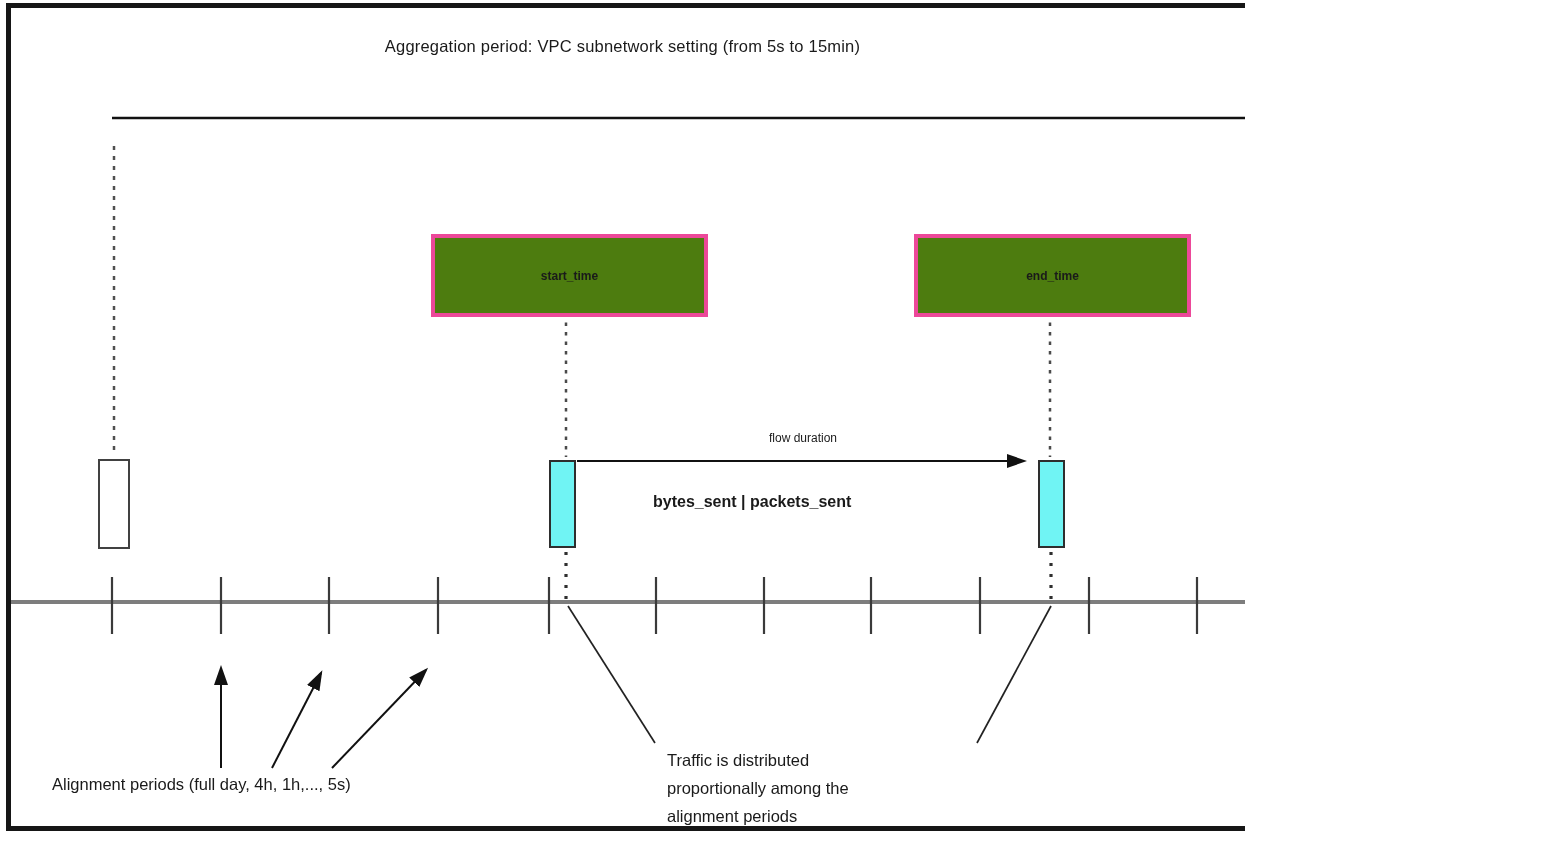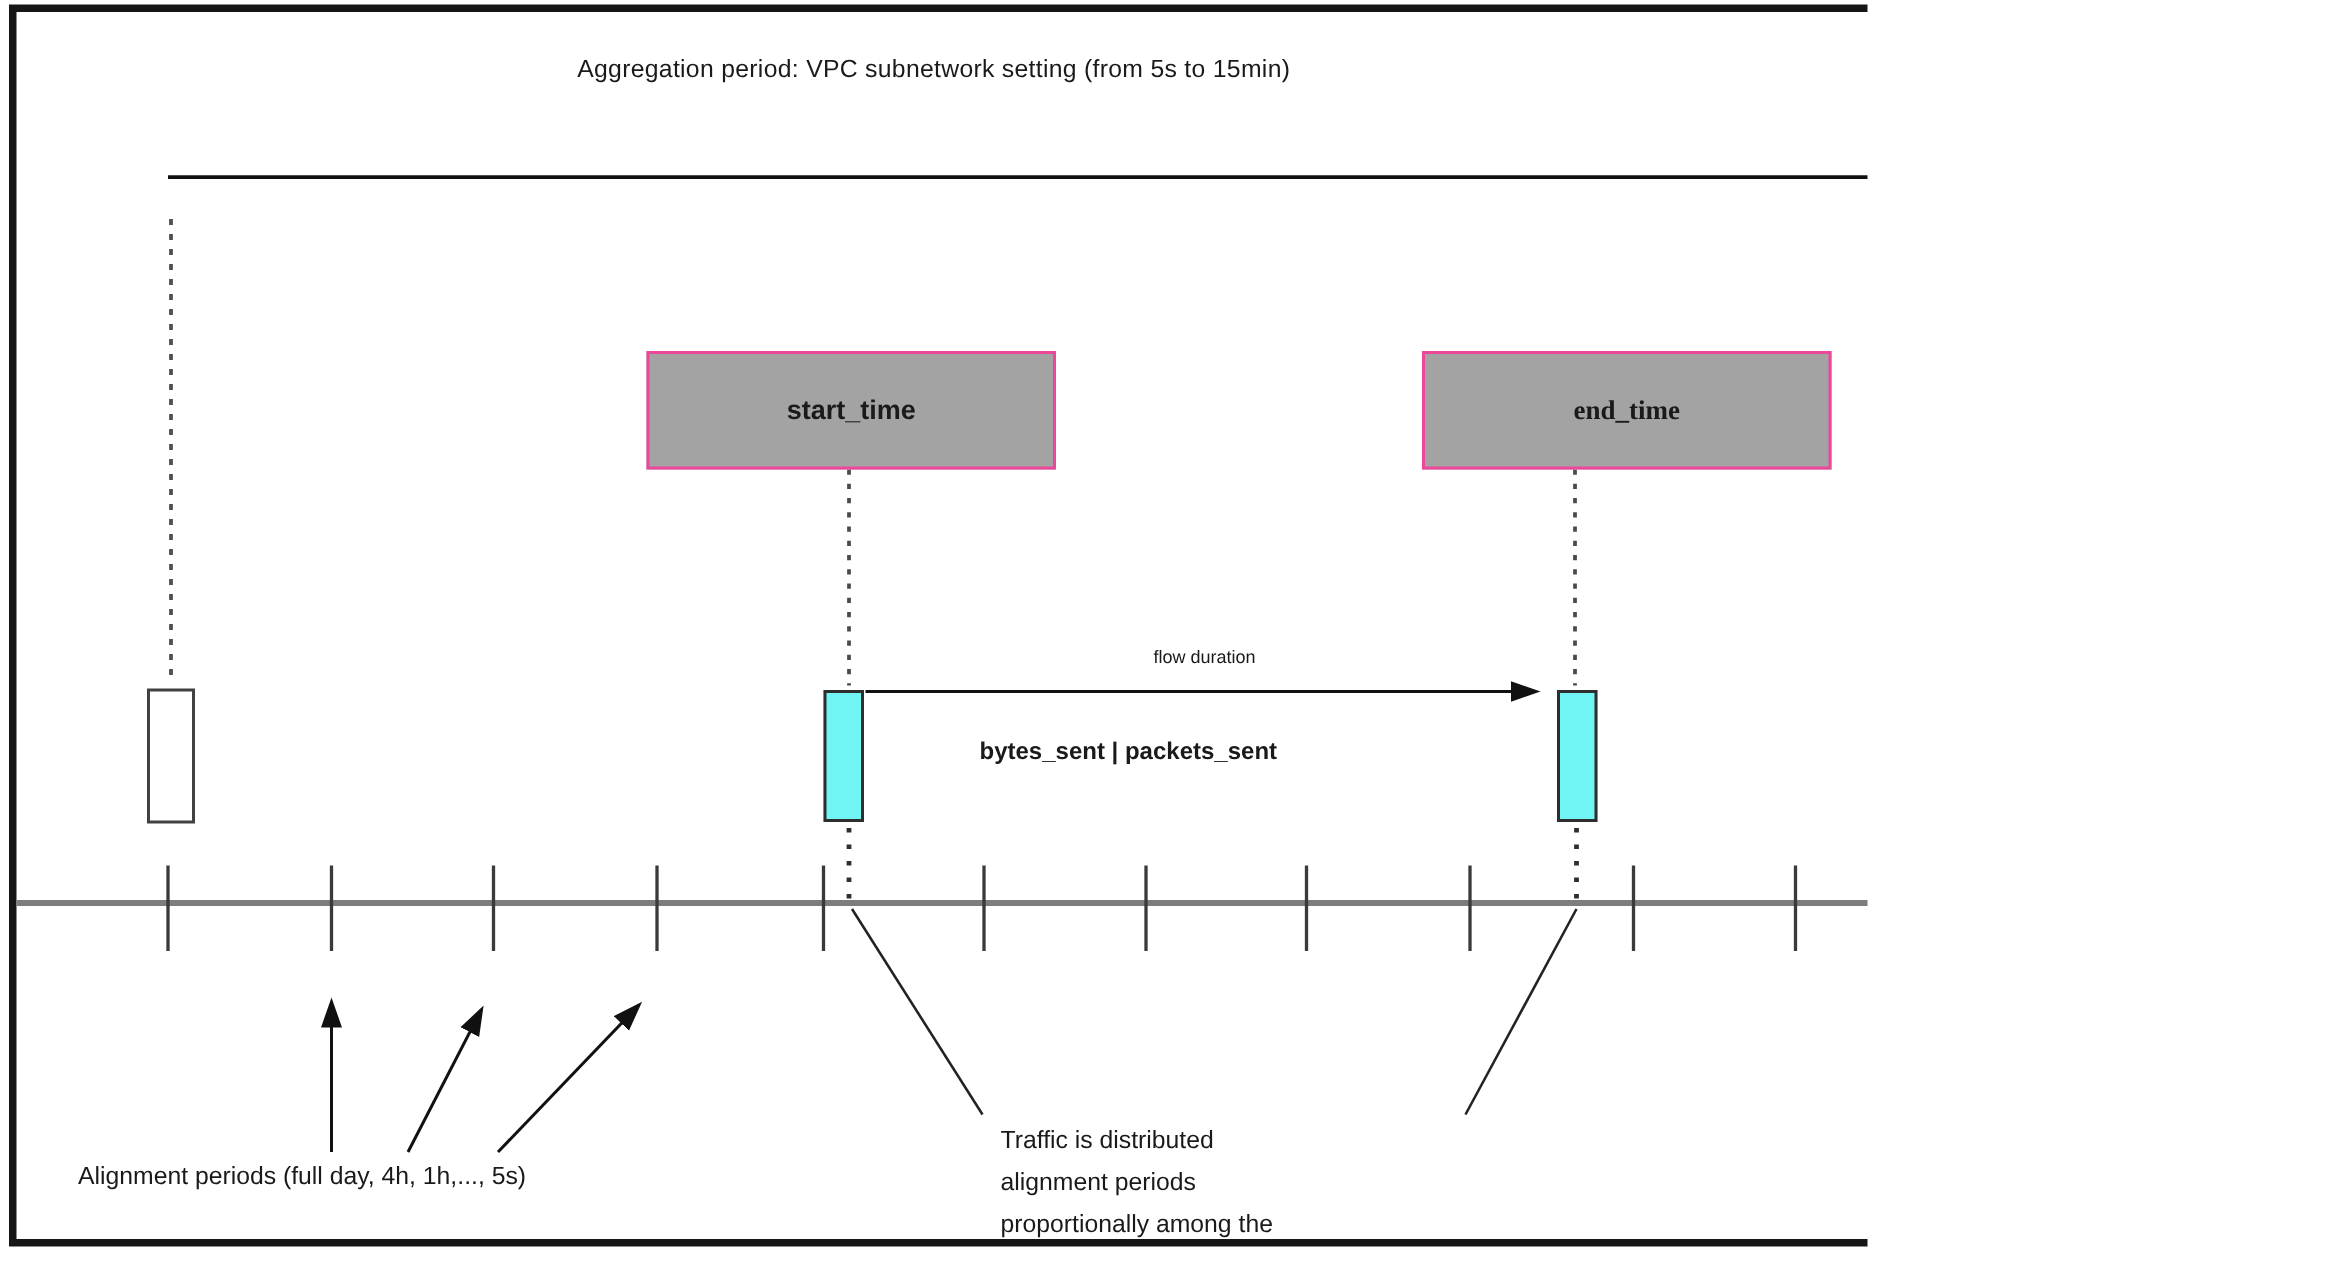--- a/index.html
+++ b/index.html
@@ -25,28 +25,28 @@
   .diagram-title {
     position: absolute;
     left: 0; right: 0; top: 37px;
     text-align: center;
     font-size: 16.5px;
     letter-spacing: 0.2px;
   }
   .time-box {
     position: absolute;
     width: 269px; height: 75px;
-    border: 2px solid #ec4899;
-    background: #a3a3a3;
+    border: 4px solid #ec4899;
+    background: #4d7c0f;
     display: flex; align-items: center; justify-content: center;
     font-weight: bold;
-    font-size: 18px;
+    font-size: 12px;
   }
   #box-start { left: 431px; top: 234px; }
-  #box-end   { left: 948px; top: 234px; font-family: Liberation Serif, serif; }
+  #box-end   { left: 914px; top: 234px; }
 
   .bar {
     position: absolute;
     width: 23px; height: 84px;
     border: 2px solid #2e2e2e;
   }
   .bar.cyan  { background: var(--accent, #70f4f4); }
   .bar.white { background: #ffffff; border-color: #414141; width: 28px; height: 86px; }
   #bar-start { left: 549px; top: 460px; }
   #bar-end   { left: 1038px; top: 460px; }
@@ -164,17 +164,17 @@
   <div class="bar white" id="bar-agg-left"></div>
   <div class="bar white" id="bar-agg-right"></div>
 
   <div class="flow-duration-label">flow duration</div>
   <div class="metrics-label">bytes_sent | packets_sent</div>
 
   <div class="alignment-label">Alignment periods (full day, 4h, 1h,..., 5s)</div>
 
   <div class="traffic-label">
     <div>Traffic is distributed</div>
+    <div>proportionally among the</div>
     <div>alignment periods</div>
-    <div>proportionally among the</div>
   </div>
 
 </div>
 
 </body></html>

